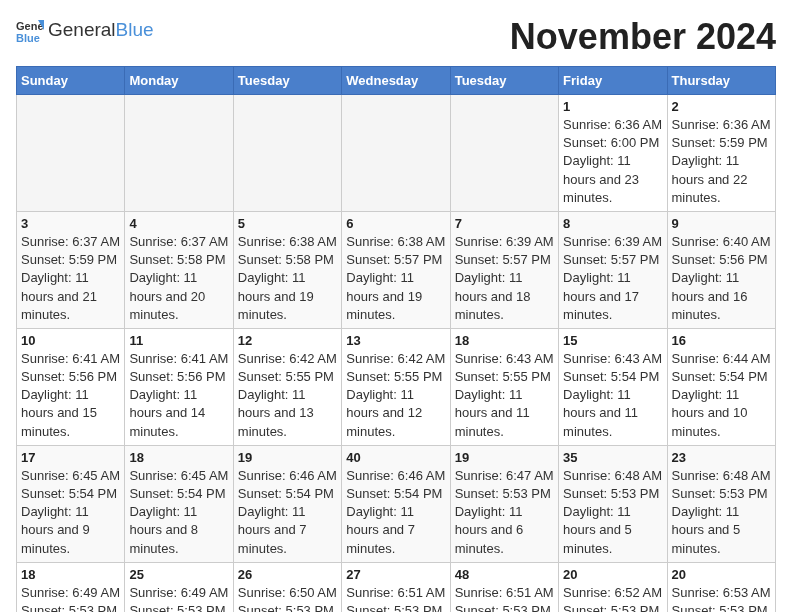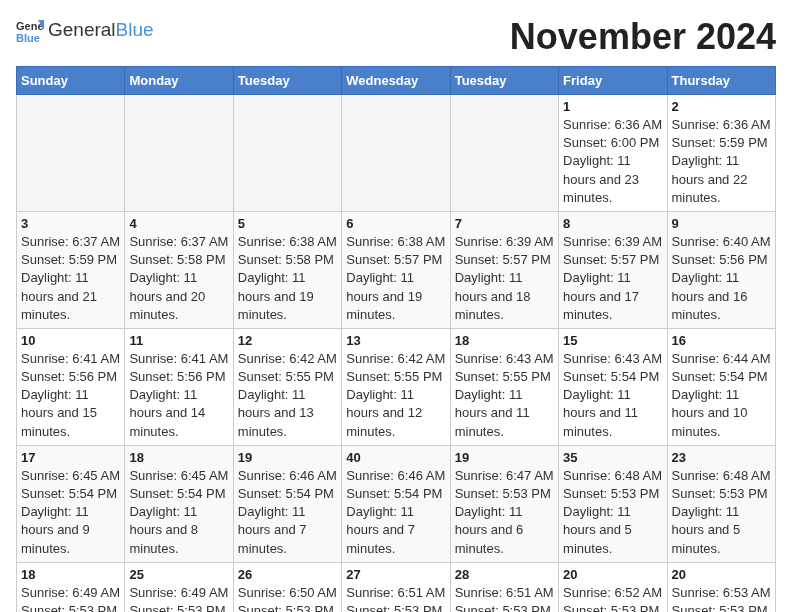--- a/index.html
+++ b/index.html
@@ -284,21 +284,21 @@
 Sunset: 5:53 PM
 Daylight: 11 hours and 3 minutes.</div>
         </td>
         <td>
           <span class="day-number">27</span>
           <div class="day-info" style="white-space: pre-line;">Sunrise: 6:51 AM
 Sunset: 5:53 PM
 Daylight: 11 hours and 2 minutes.</div>
         </td>
         <td>
-          <span class="day-number">28</span>
+          <span class="day-number">48</span>
           <div class="day-info" style="white-space: pre-line;">Sunrise: 6:51 AM
 Sunset: 5:53 PM
 Daylight: 11 hours and 1 minute.</div>
         </td>
         <td>
           <span class="day-number">20</span>
           <div class="day-info" style="white-space: pre-line;">Sunrise: 6:52 AM
 Sunset: 5:53 PM
 Daylight: 11 hours and 1 minute.</div>
         </td>

